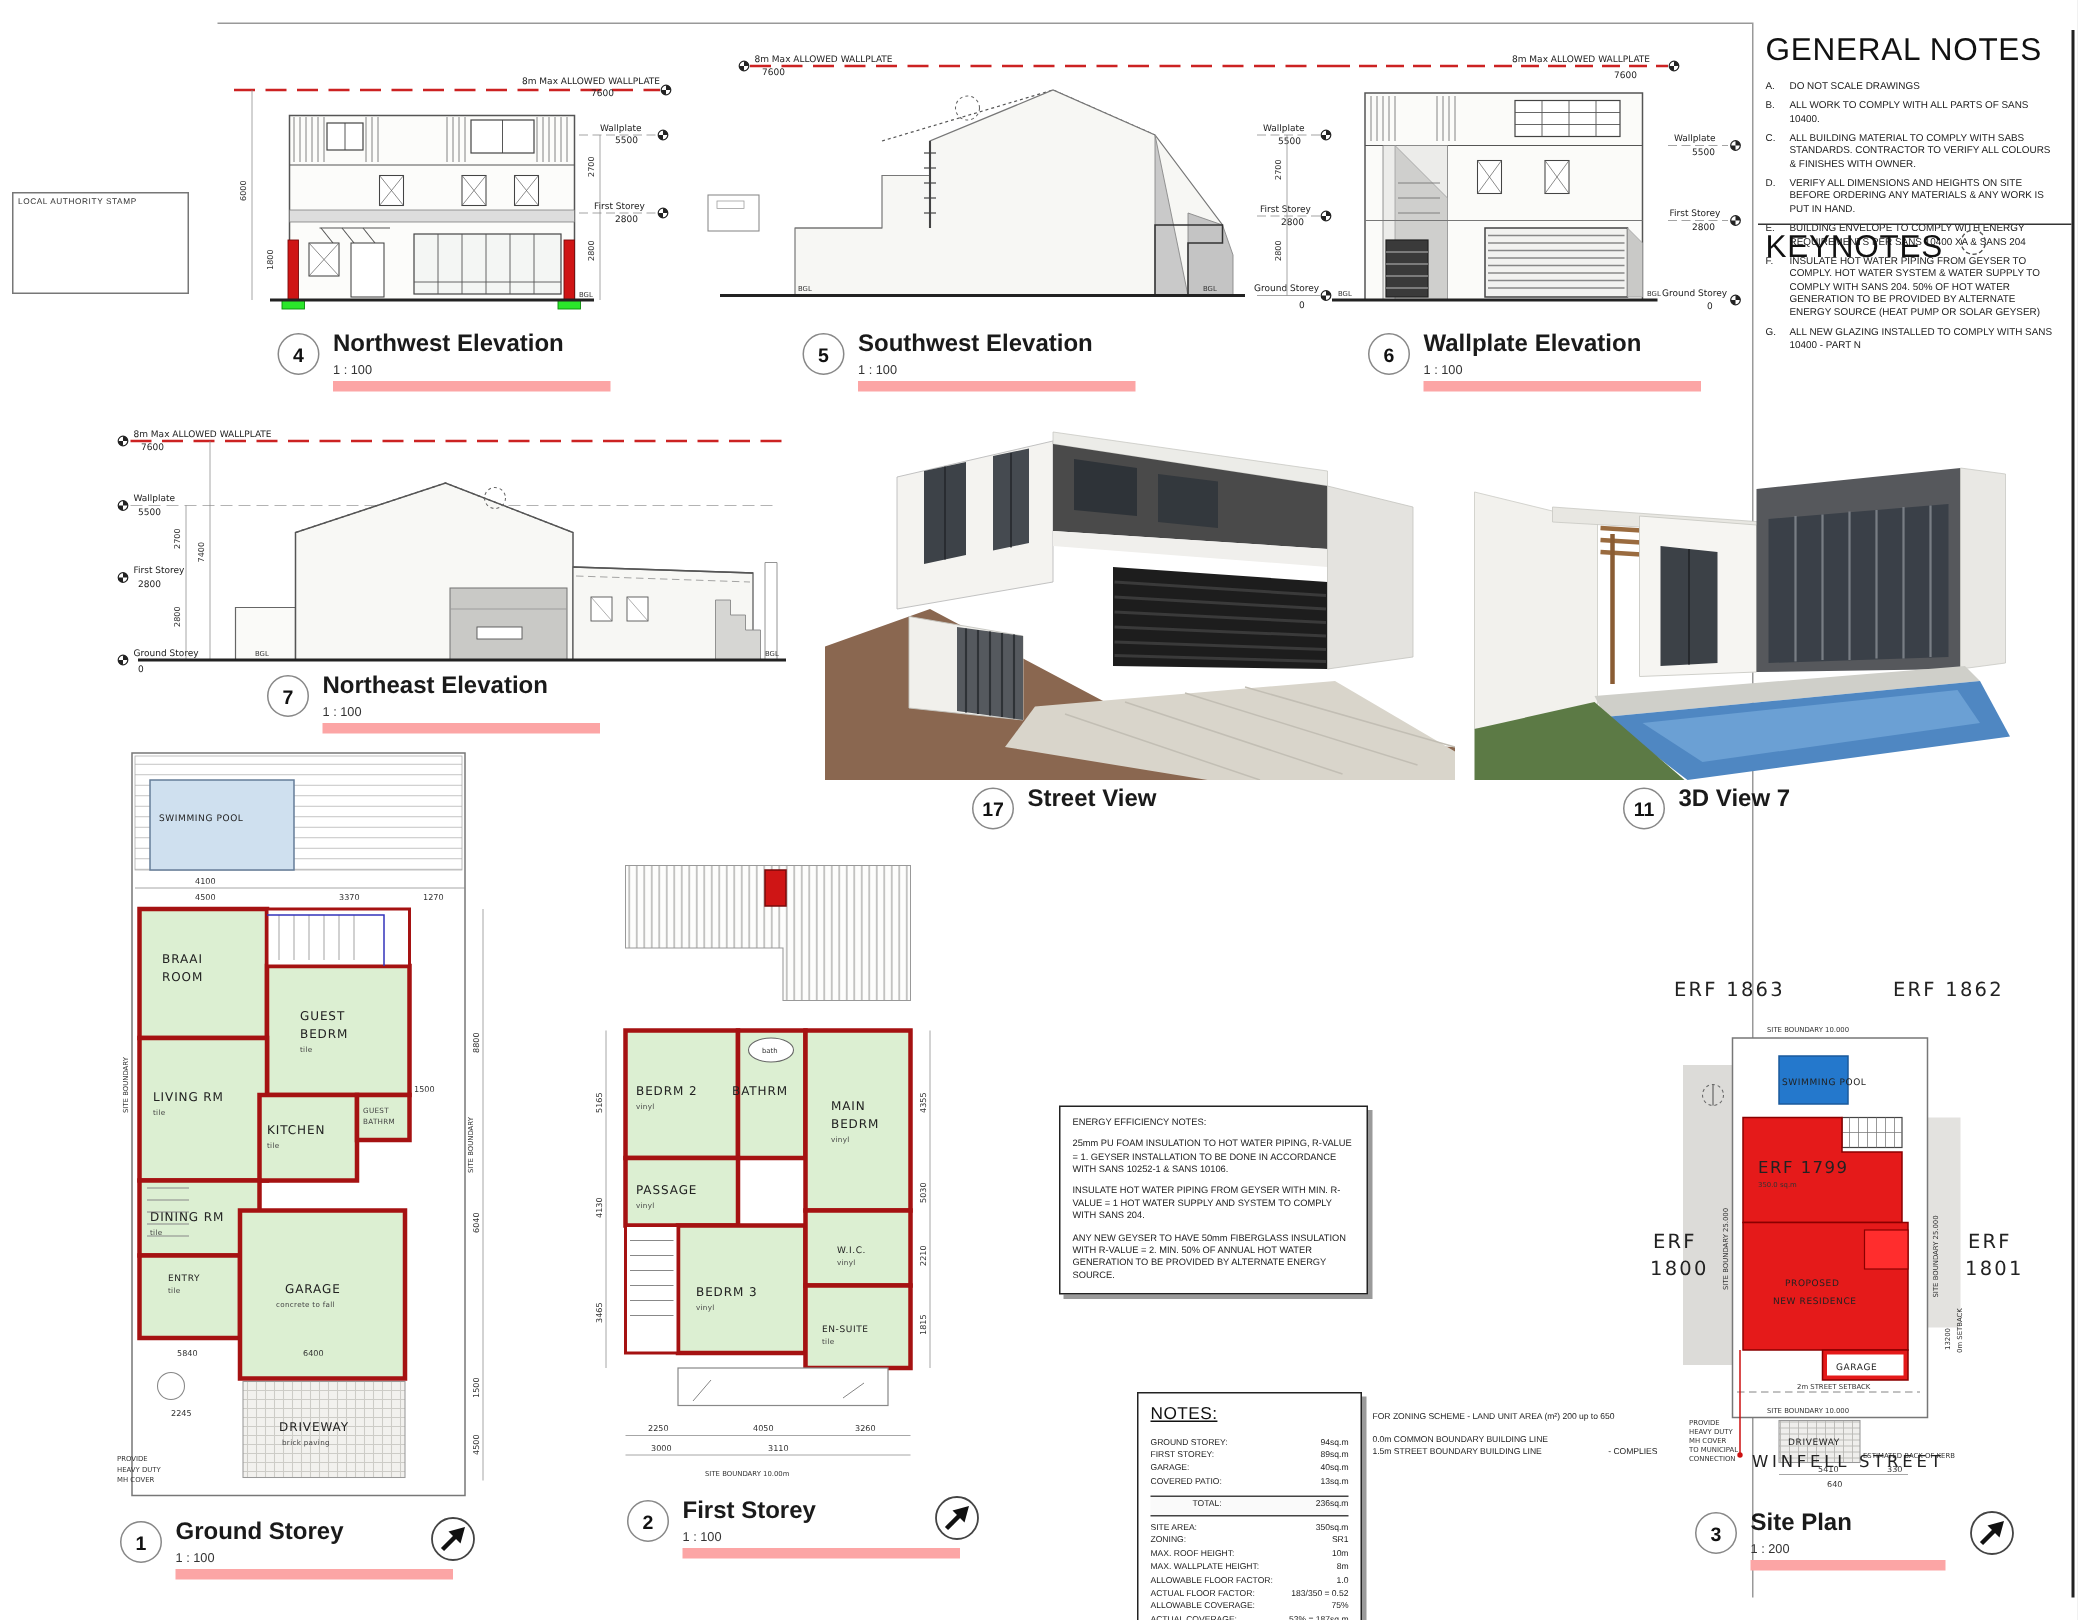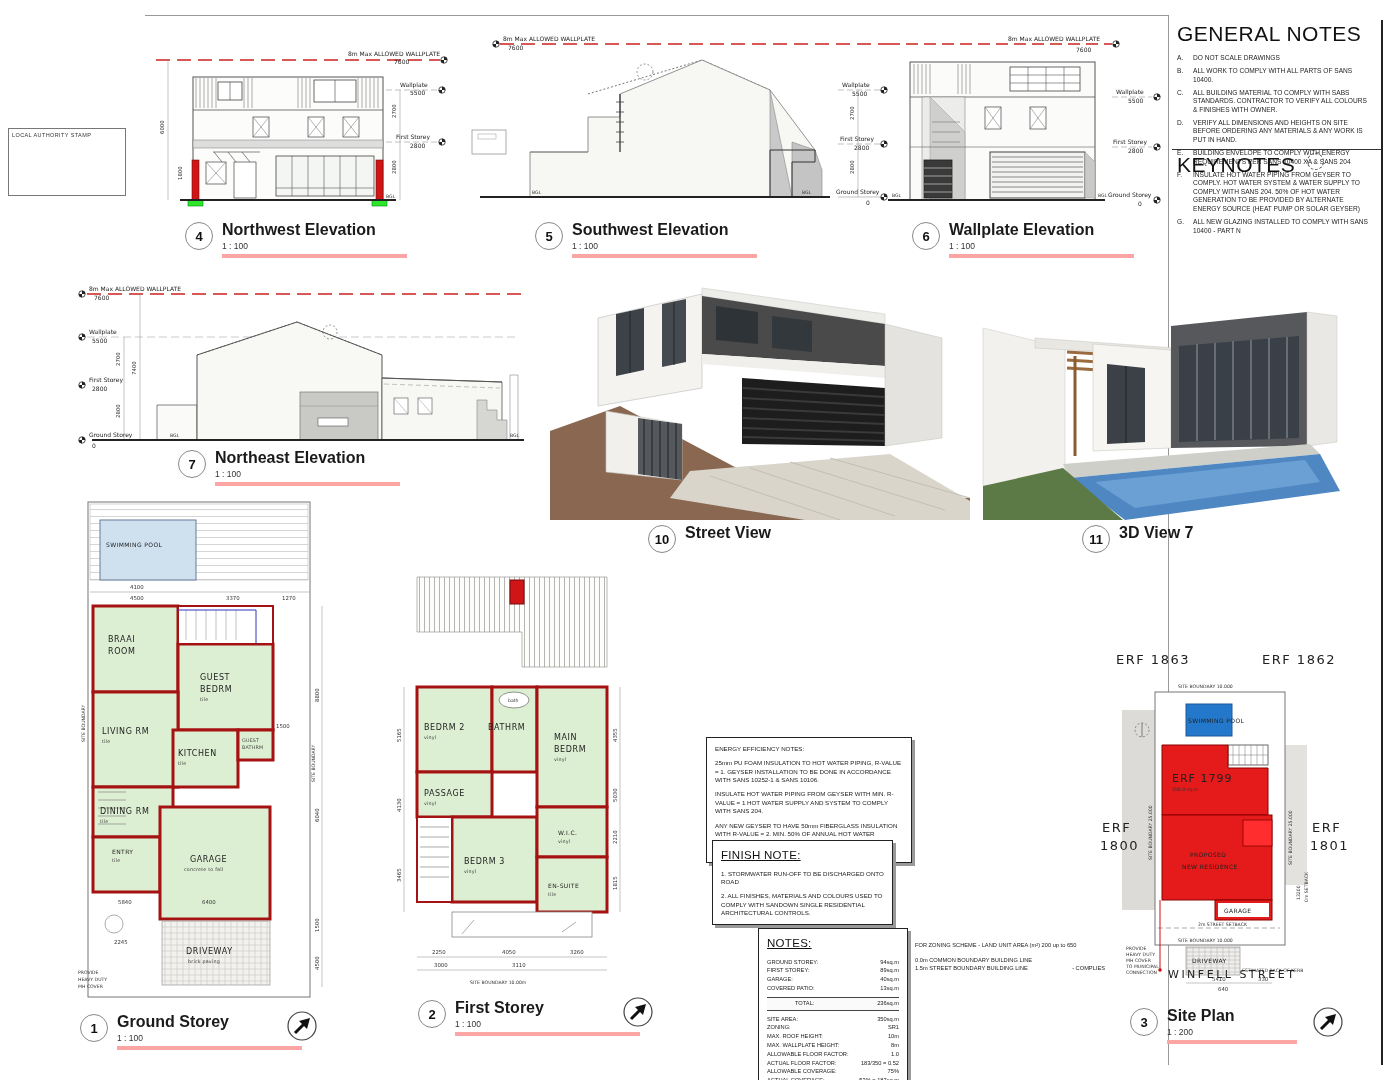--- a/index.html
+++ b/index.html
@@ -11,21 +11,21 @@
   
   .gn-title{font-size:21px;letter-spacing:.5px;color:#111}
   .gn-list{margin-top:8px}
   .gn-item{display:flex;gap:7px;font-size:6.6px;line-height:1.3;margin-bottom:4.5px;color:#222;width:196px}
   .gn-key{width:9px;flex:none}
   .kn-wrap{display:flex;gap:12px}
   .kn-circle{width:15px;height:15px;border:1.5px dashed #555;border-radius:50%}
   
   .vp-label{position:absolute;display:flex;align-items:flex-start;gap:9px}
   .vp-num{width:26px;height:26px;border:1px solid #888;border-radius:50%;display:flex;align-items:center;justify-content:center;font-weight:bold;font-size:13px;flex:none;background:#fff}
-  .vp-body{border-bottom:4px solid #fca5a5;padding-bottom:3px;min-width:185px}
+  .vp-body{border-bottom:7px solid #fca5a5;padding-bottom:3px;min-width:185px}
   .nou .vp-body{border-bottom:none;min-width:0}
   .vp-title{font-weight:bold;font-size:16px;line-height:1.05;color:#1a1a1a}
   .vp-scale{font-size:8.5px;color:#333;margin-top:2px}
   
   .notebox{position:absolute;border:1px solid #222;background:#fff;box-shadow:3px 3px 0 #9a9a9a;padding:7px 8px;font-size:6.2px;line-height:1.35;color:#222}
   .notebox p{margin:0 0 6px}
   .fn-title{font-size:11.5px;letter-spacing:.3px;text-decoration:underline;margin-bottom:6px;color:#111}
   .arow{display:flex;justify-content:space-between;font-size:5.7px;line-height:1.55;color:#222}
   .atotal{border-top:1px solid #444;border-bottom:1px solid #444;margin:4px 0;padding:2px 0;display:flex;justify-content:space-between;font-size:5.7px;background:#fafafa}
   .zoning{position:absolute;font-size:5.7px;line-height:1.4;color:#222;width:190px}
@@ -454,21 +454,21 @@
     <polygon points="88,152 132,158 132,214 88,208" fill="#55595e"></polygon>
     <g stroke="#2e3236" stroke-width="1.4">
         <line x1="94" y1="153" x2="94" y2="209"></line>
         <line x1="102" y1="154" x2="102" y2="210"></line>
         <line x1="110" y1="155" x2="110" y2="211"></line>
         <line x1="118" y1="156" x2="118" y2="212"></line>
         <line x1="126" y1="157" x2="126" y2="213"></line>
       </g>
   </svg>
   <div class="vp-label nou" style="left:648px;top:525px">
-    <div class="vp-num">10</div>
+    <div class="vp-num">17</div>
     <div class="vp-body">
         <div class="vp-title">Street View</div>
       </div>
   </div>
 
   <svg class="abs" style="left:975px;top:286px" width="365" height="234" viewBox="0 0 365 234">
 
     <polygon points="8,42 90,62 90,190 8,200" fill="#f2f1ed" stroke="#cfcfc9" stroke-width=".6"></polygon>
 
     <polygon points="60,52 200,62 200,70 60,62" fill="#e8e7e2" stroke="#c5c5c0" stroke-width=".5"></polygon>
@@ -704,25 +704,20 @@
     <polygon points="24,8 13,11 21,19" fill="#111"></polygon>
   </svg>
 
   <div class="notebox" style="left:706px;top:737px;width:188px">
     <p>ENERGY EFFICIENCY NOTES:</p>
     <p>25mm PU FOAM INSULATION TO HOT WATER PIPING, R-VALUE = 1. GEYSER INSTALLATION TO BE DONE IN ACCORDANCE WITH SANS 10252-1 &amp; SANS 10106.</p>
     <p>INSULATE HOT WATER PIPING FROM GEYSER WITH MIN. R-VALUE = 1 HOT WATER SUPPLY AND SYSTEM TO COMPLY WITH SANS 204.</p>
     <p style="margin-bottom:0">ANY NEW GEYSER TO HAVE 50mm FIBERGLASS INSULATION WITH R-VALUE = 2. MIN. 50% OF ANNUAL HOT WATER GENERATION TO BE PROVIDED BY ALTERNATE ENERGY SOURCE.</p>
   </div>
 
-  <div class="notebox" style="left:712px;top:840px;width:163px">
-    <div class="fn-title">FINISH NOTE:</div>
-    <p>1. STORMWATER RUN-OFF TO BE DISCHARGED ONTO ROAD</p>
-    <p style="margin-bottom:0">2. ALL FINISHES, MATERIALS AND COLOURS USED TO COMPLY WITH SANDOWN SINGLE RESIDENTIAL ARCHITECTURAL CONTROLS.</p>
-  </div>
 
   <div class="notebox" style="left:758px;top:928px;width:132px">
     <div class="fn-title">NOTES:</div>
     <div class="arow">
         <span>GROUND STOREY:</span>
         <span>94sq.m</span>
       </div>
     <div class="arow">
         <span>FIRST STOREY:</span>
         <span>89sq.m</span>

